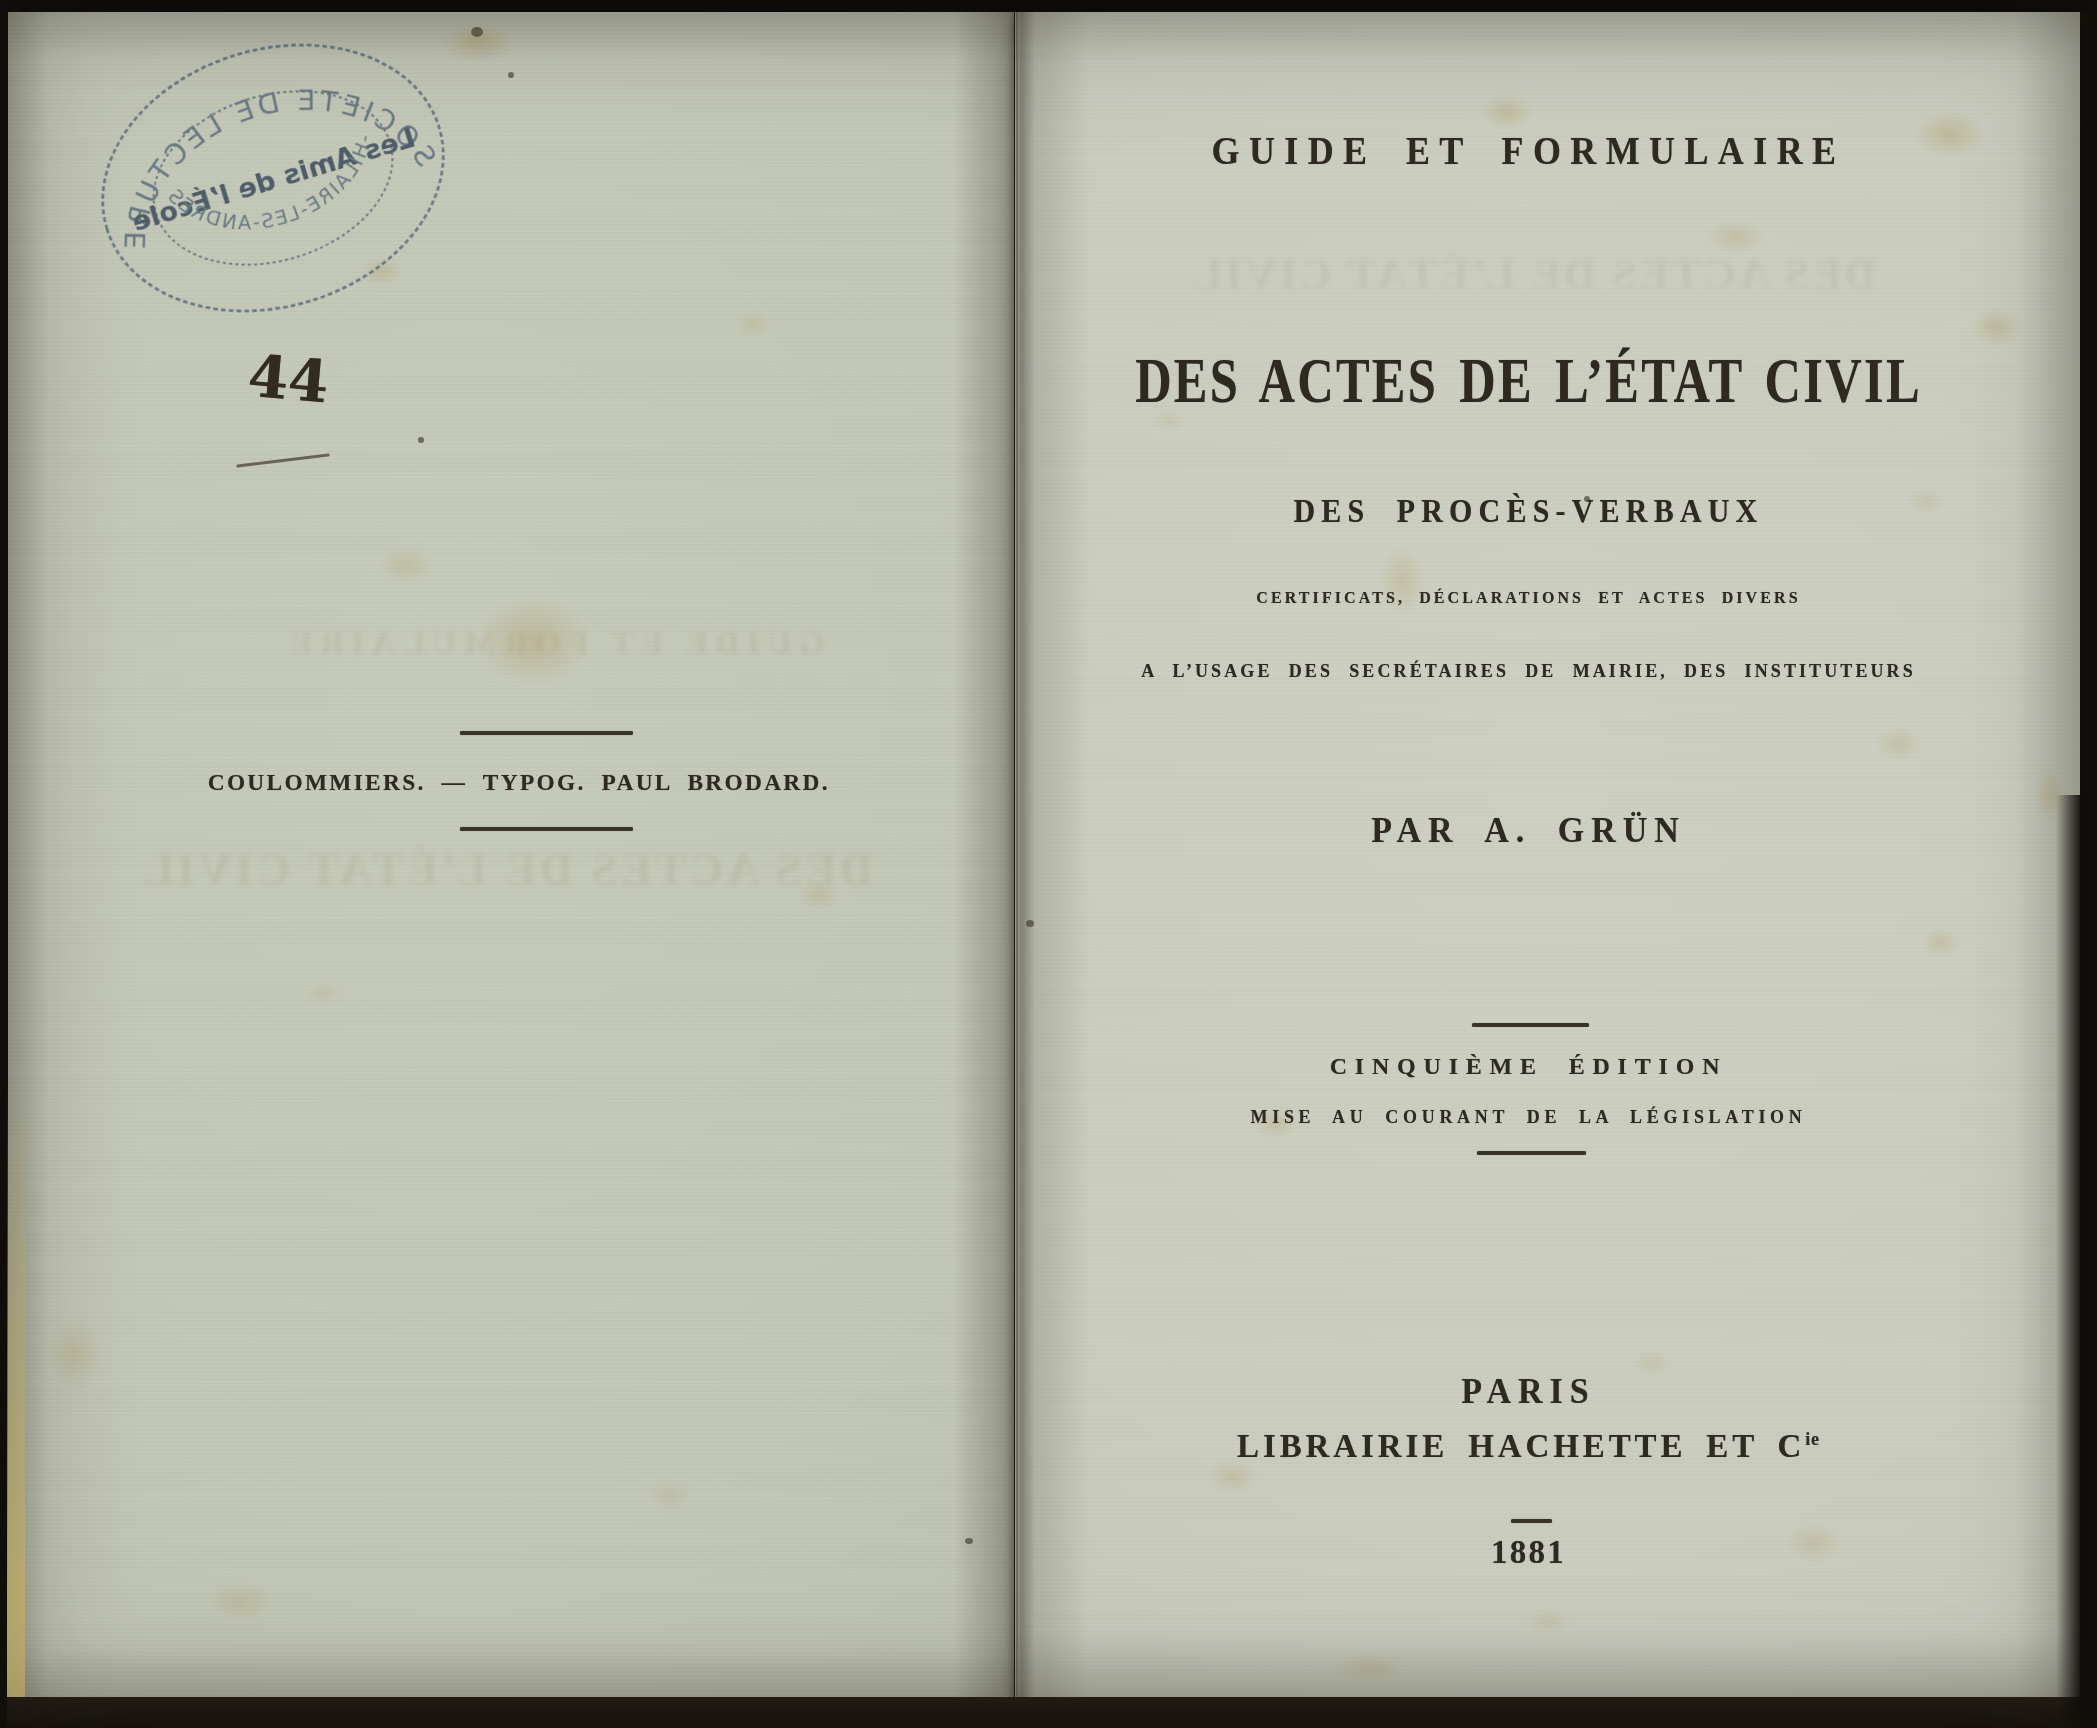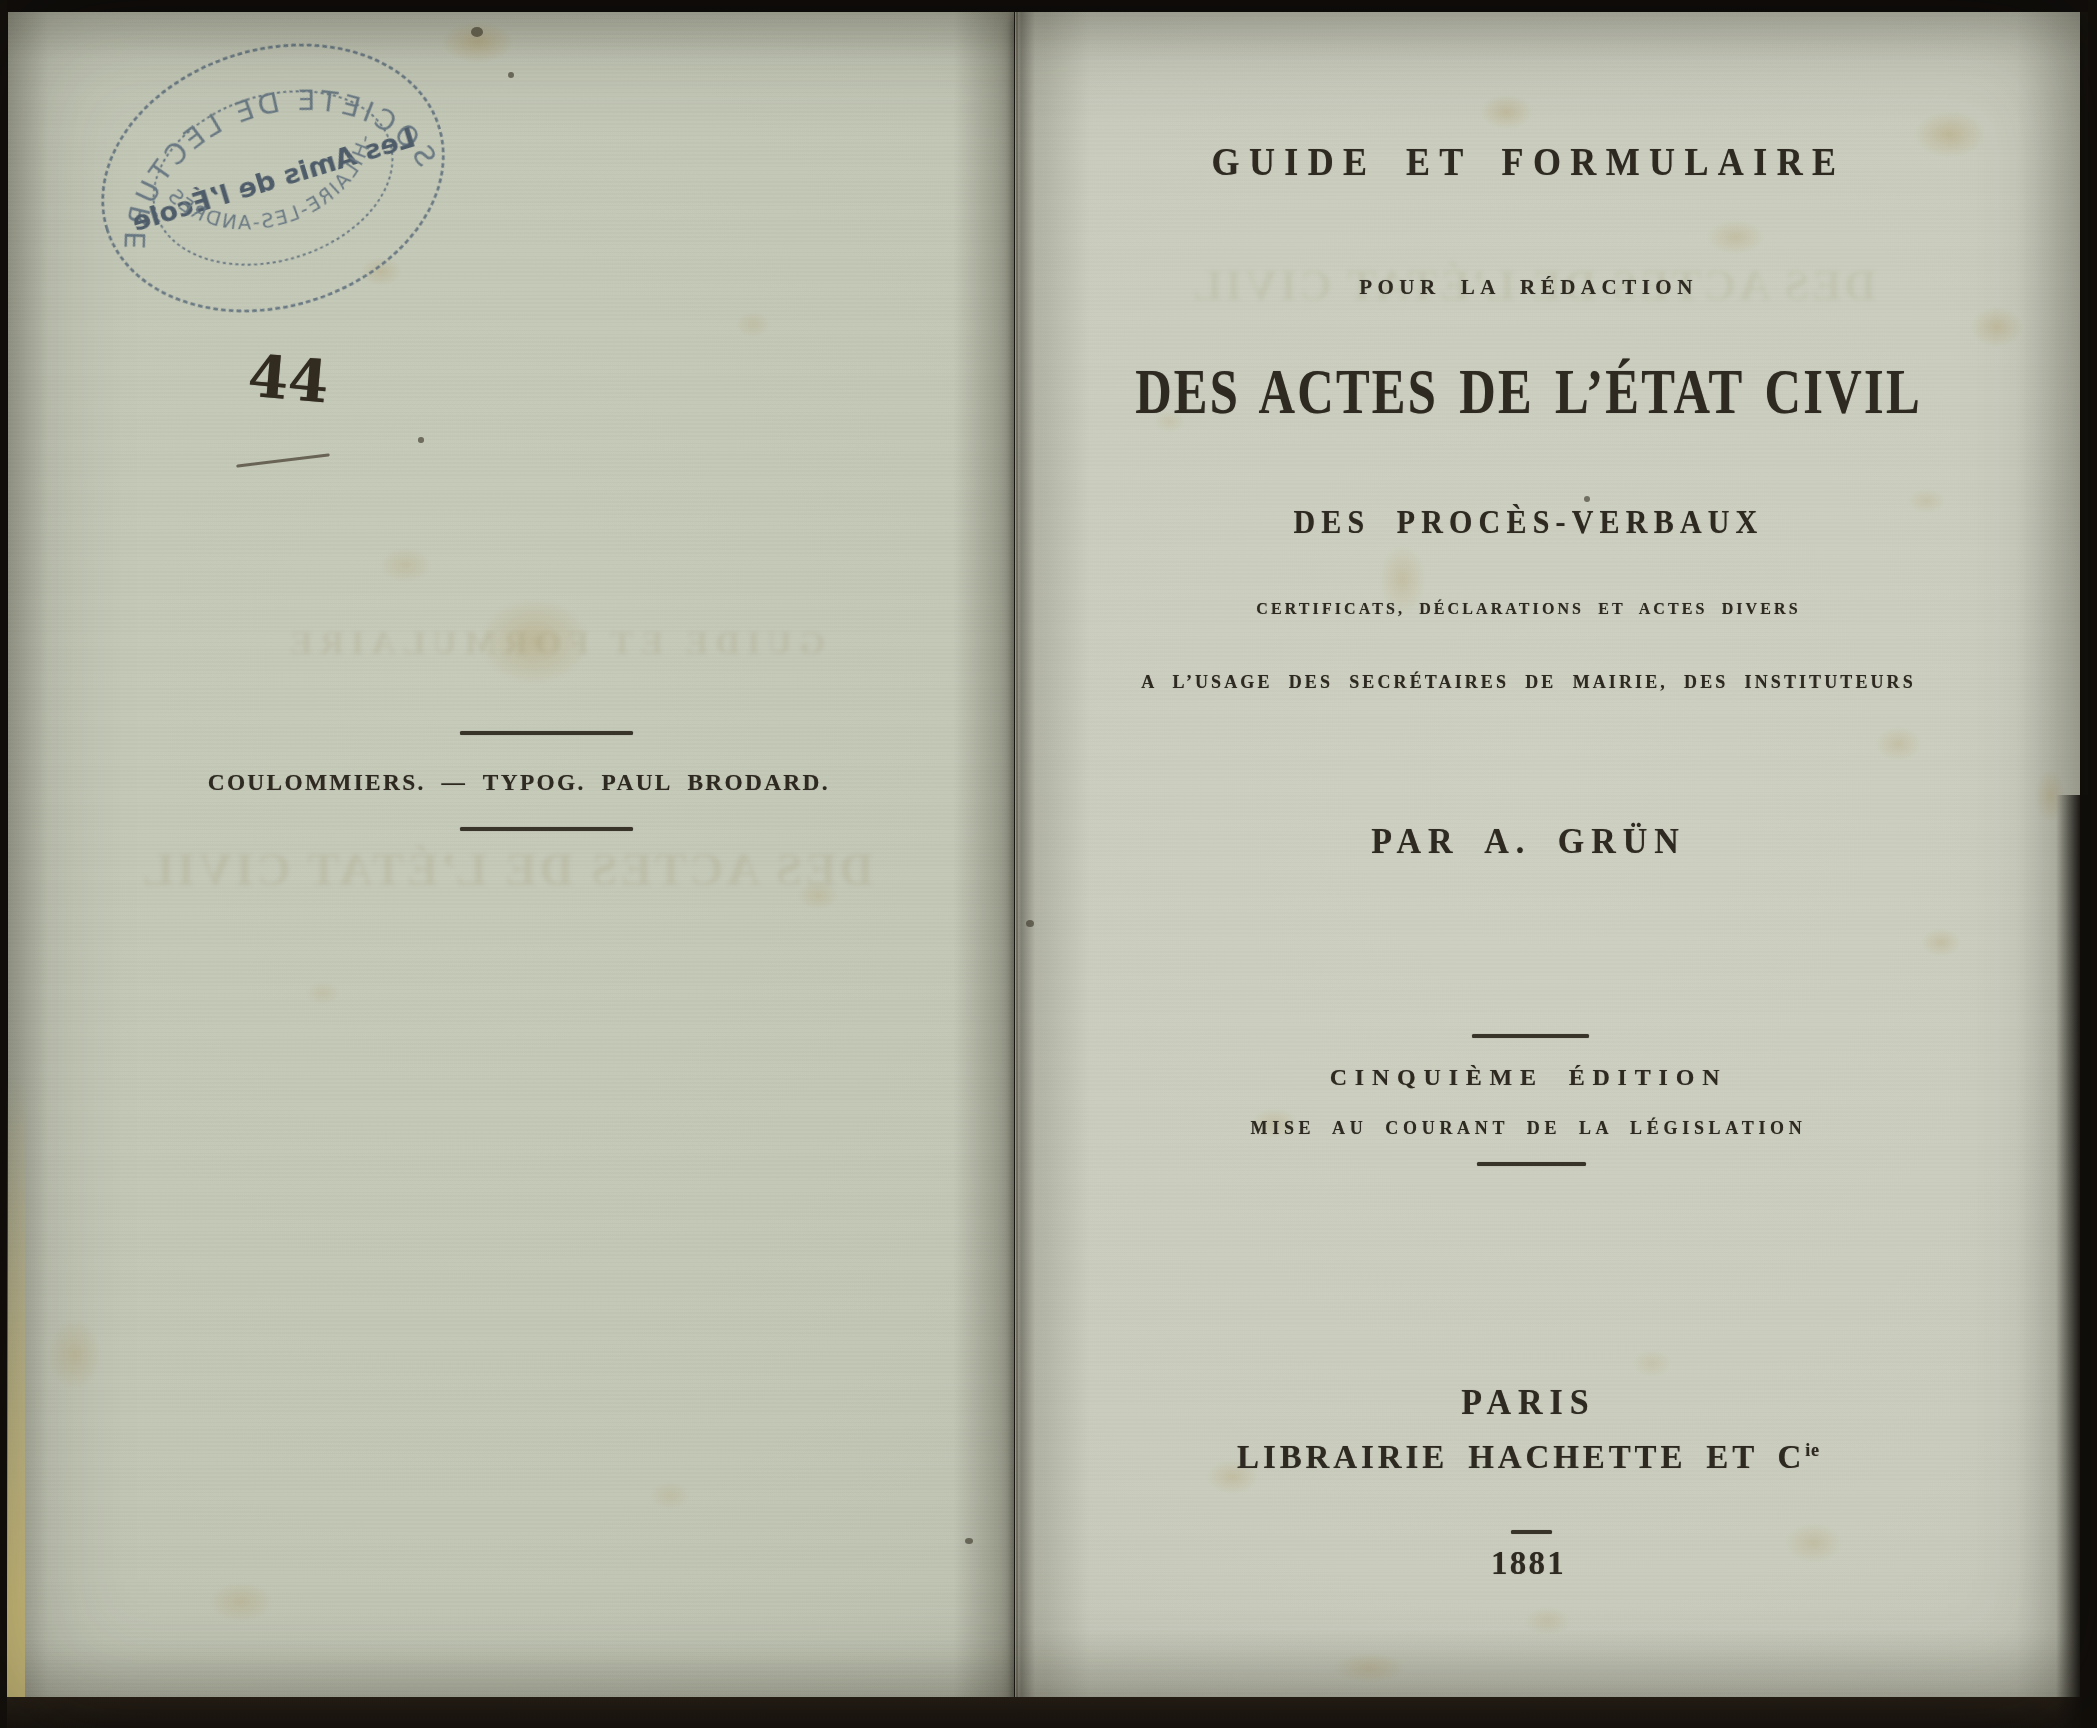--- a/index.html
+++ b/index.html
@@ -31,21 +31,21 @@
   .edge-right-taper{position:absolute;z-index:5;right:0;top:795px;width:41px;height:933px;
     background:linear-gradient(to left,#0e0b09 35%,rgba(14,11,9,0));}
   .edge-left-thin{position:absolute;z-index:5;left:0;top:0;width:7px;height:1729px;background:#0f0c0a;}
   .yellow-leaf{position:absolute;z-index:4;left:4.7px;top:1076px;width:20px;height:624px;
     background:linear-gradient(to bottom,rgba(207,192,125,0),rgba(207,192,125,.55) 45%,#cfc07d 85%);border-radius:2.3px;}
   .vignette{position:absolute;z-index:6;left:0;top:0;width:2097px;height:1729px;pointer-events:none;
     box-shadow:inset 0 0 125px rgba(30,26,18,.38);}
   
   .tp{position:absolute;width:100%;text-align:center;color:#2e2a22;font-weight:bold;
       text-shadow:0 0 0.8px rgba(46,42,34,.45);}
-  .content-right{position:absolute;z-index:4;left:995px;top:11px;width:1067px;height:1687px;pointer-events:none;}
+  .content-right{position:absolute;z-index:4;left:995px;top:0;width:1067px;height:1687px;pointer-events:none;}
   .content-left{position:absolute;z-index:4;left:7.8px;top:11px;width:1006px;height:1697px;pointer-events:none;}
   .rule{position:absolute;background:#38342a;border-radius:1.6px;box-shadow:0 0 0.8px rgba(46,42,34,.6);}
   sup.ed{font-size:55%;vertical-align:super;letter-spacing:0.8px;margin-top:24px;}
   
   .ghost{position:absolute;text-align:center;font-weight:bold;color:#87794a;filter:blur(2.3px);
          transform:scaleX(-1);pointer-events:none;white-space:nowrap;}
   
   .stamp{position:absolute;left:82px;top:28px;width:366px;height:278px;
          transform:rotate(-17deg) scaleX(-1);opacity:.82;filter:blur(0.5px);}
   .stamp svg{width:100%;height:100%;}
@@ -99,21 +99,20 @@
 
     <div class="ghost" style="left:23.4px;top:831px;width:951px;font-size:47px;letter-spacing:3.1px;opacity:.12;">DES ACTES DE L’ÉTAT CIVIL</div>
   </div>
 
   <div class="content-right">
 
     <div class="tp" style="top:129px;font-size:36px;letter-spacing:9.4px;word-spacing:11px;transform:scaleY(1.14);">GUIDE ET FORMULAIRE</div>
 
     <div class="ghost" style="left:55px;top:248px;width:967px;font-size:45px;letter-spacing:2.3px;opacity:.10;">DES ACTES DE L’ÉTAT CIVIL</div>
 
-    <div class="tp" style="top:264px;font-size:21px;letter-spacing:5.5px;word-spacing:9.4px;">POUR LA RÉDACTION</div>
 
     <div class="tp" style="top:352px;font-size:51px;letter-spacing:2.3px;word-spacing:6.2px;transform:scale(.99,1.24);white-space:nowrap;">DES ACTES DE L’ÉTAT CIVIL</div>
 
     <div class="tp" style="top:494px;font-size:30px;letter-spacing:6.2px;word-spacing:12.5px;transform:scaleY(1.1);">DES PROCÈS-VERBAUX</div>
 
     <div class="tp" style="top:589px;font-size:16px;letter-spacing:3.1px;word-spacing:7px;">CERTIFICATS, DÉCLARATIONS ET ACTES DIVERS</div>
 
     <div class="tp" style="top:661px;font-size:18px;letter-spacing:3.1px;word-spacing:8.6px;">A L’USAGE DES SECRÉTAIRES DE MAIRIE, DES INSTITUTEURS</div>
 
     <div class="tp" style="top:811px;font-size:34px;letter-spacing:7px;word-spacing:11px;transform:scaleY(1.08);">PAR A. GRÜN</div>

